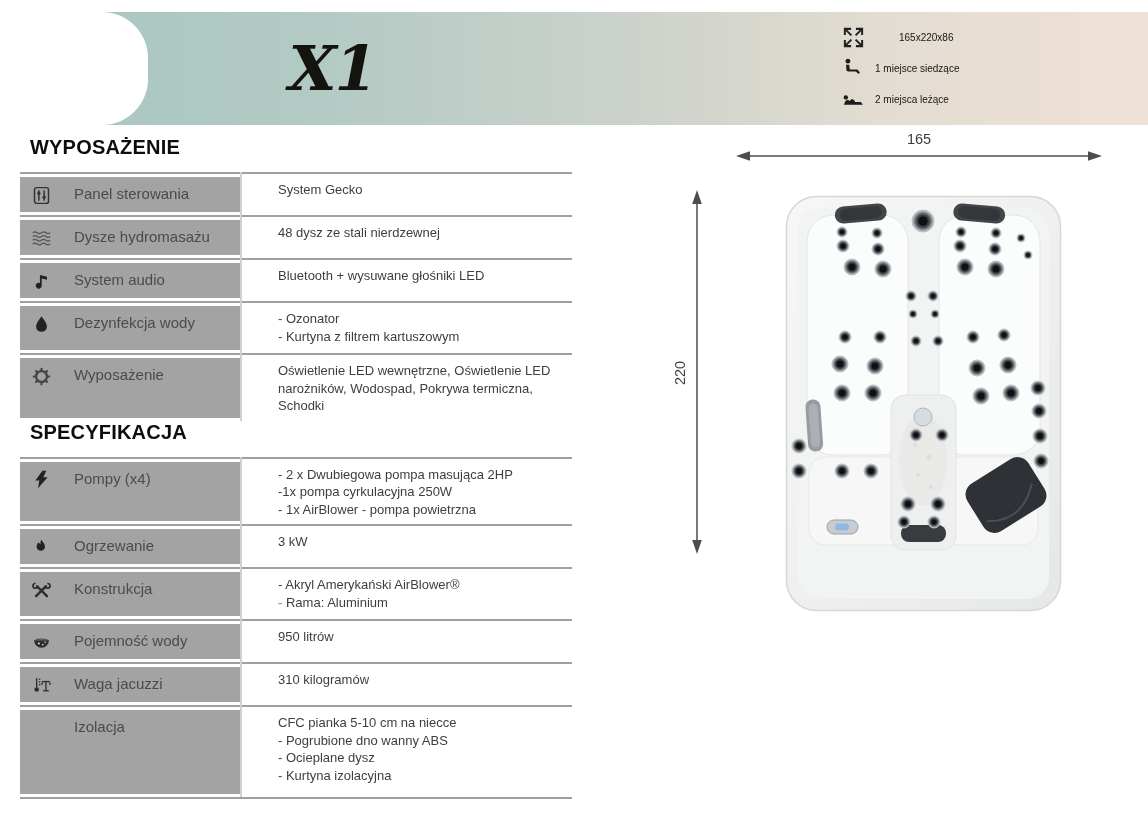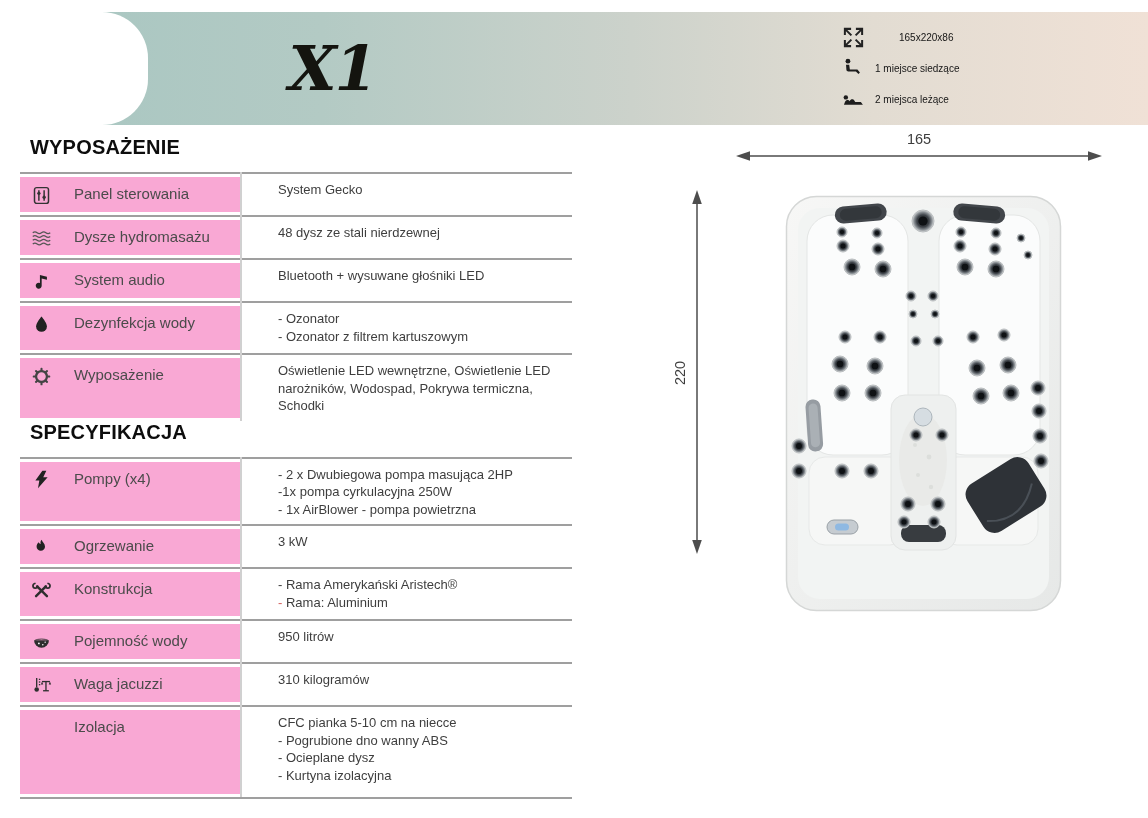--- a/index.html
+++ b/index.html
@@ -26,21 +26,21 @@
   .left-col{position:absolute;left:20px;top:0;width:552px;}
   .section-title{font-size:20px;font-weight:bold;color:#0d0d0d;margin:0 0 0 10px;letter-spacing:.2px;}
   .section:first-child .section-title{margin-top:136px;}
   .section + .section .section-title{}
   .spec-table{position:relative;margin-top:13px;}
   .v-divider{position:absolute;left:220px;top:0;bottom:0;width:2px;background:#d0d0d0;}
   .row{display:flex;border-top:2px solid #9f9f9f;}
   .section[data-idx="1"] .spec-table{border-bottom:2px solid #9f9f9f;}
   .lines-1{min-height:33px;} .lines-2{min-height:50px;} .lines-3{min-height:63px;} .lines-4{min-height:90px;}
   .section[data-idx="1"] .row:first-child{min-height:98px;}
-  .cell-label{width:220px;flex:0 0 220px;box-sizing:border-box;background:#f9a8d4;margin:3px 0;
+  .cell-label{width:220px;flex:0 0 220px;box-sizing:border-box;background:#a3a3a3;margin:3px 0;
               padding:5px 8px 5px 8px;display:flex;align-items:flex-start;}
   .row-icon{width:26px;height:24px;flex:0 0 26px;display:flex;align-items:center;justify-content:center;margin-top:1px;}
   .row-icon svg{width:21px;height:21px;}
   .row-label{font-size:15px;color:#4b4b4b;margin-left:20px;padding-top:3px;}
   .cell-value{flex:1;margin-left:2px;box-sizing:border-box;padding:7px 8px 6px 36px;}
   .val-line{font-size:13px;line-height:17.5px;color:#3e3e3e;white-space:pre-wrap;}
   .dash-accent{color:#d4625f;}
 
   
   .diagram{position:absolute;left:0;top:0;width:1148px;height:818px;pointer-events:none;}
@@ -151,21 +151,21 @@
     <div class="cell-label">
       <span class="row-icon">
                 <svg viewBox="0 0 24 24" fill="#222">
                   <path d="M12 2.8S5.8 9.8 5.8 14.2a6.2 6.2 0 0 0 12.4 0C18.2 9.8 12 2.8 12 2.8z"></path>
                 </svg>
               </span>
       <span class="row-label">Dezynfekcja wody</span>
     </div>
     <div class="cell-value">
               <div class="val-line">- Ozonator</div>
-              <div class="val-line">- Ozonator z filtrem kartuszowym</div>
+              <div class="val-line">- Kurtyna z filtrem kartuszowym</div>
             </div>
   </div>
 
   <div class="row lines-1">
     <div class="cell-label">
       <span class="row-icon">
                 <svg viewBox="0 0 24 24" fill="#444">
                   <rect x="10.8" y="2" width="2.4" height="4.2" rx="1"></rect>
                   <rect x="10.8" y="2" width="2.4" height="4.2" rx="1" transform="rotate(45 12 12)"></rect>
                   <rect x="10.8" y="2" width="2.4" height="4.2" rx="1" transform="rotate(90 12 12)"></rect>
@@ -227,21 +227,21 @@
                 <svg viewBox="0 0 24 24" stroke="#2e2e2e" fill="none" stroke-width="2.8" stroke-linecap="round">
                   <path d="M7 7.2L18.2 18.4"></path>
                   <path d="M17 7.2L5.8 18.4"></path>
                   <path d="M4.4 4a2.7 2.7 0 1 0 3.2 3.2" stroke-width="2"></path>
                   <path d="M19.6 4a2.7 2.7 0 1 1-3.2 3.2" stroke-width="2"></path>
                 </svg>
               </span>
       <span class="row-label">Konstrukcja</span>
     </div>
     <div class="cell-value">
-              <div class="val-line">- Rama Amerykański Aristech®</div>
+              <div class="val-line">- Akryl Amerykański AirBlower®</div>
               <div class="val-line"><span class="dash-accent">-</span> Rama: Aluminium</div>
             </div>
   </div>
 
   <div class="row lines-1">
     <div class="cell-label">
       <span class="row-icon">
                 <svg viewBox="0 0 24 24">
                   <path fill="#2e2e2e" d="M3.5 9.5h17a8.5 8.5 0 0 1-17 0z"></path>
                   <path d="M4.5 9.5A9 3.2 0 0 1 19.5 9.5" stroke="#2e2e2e" fill="none" stroke-width="1"></path>

